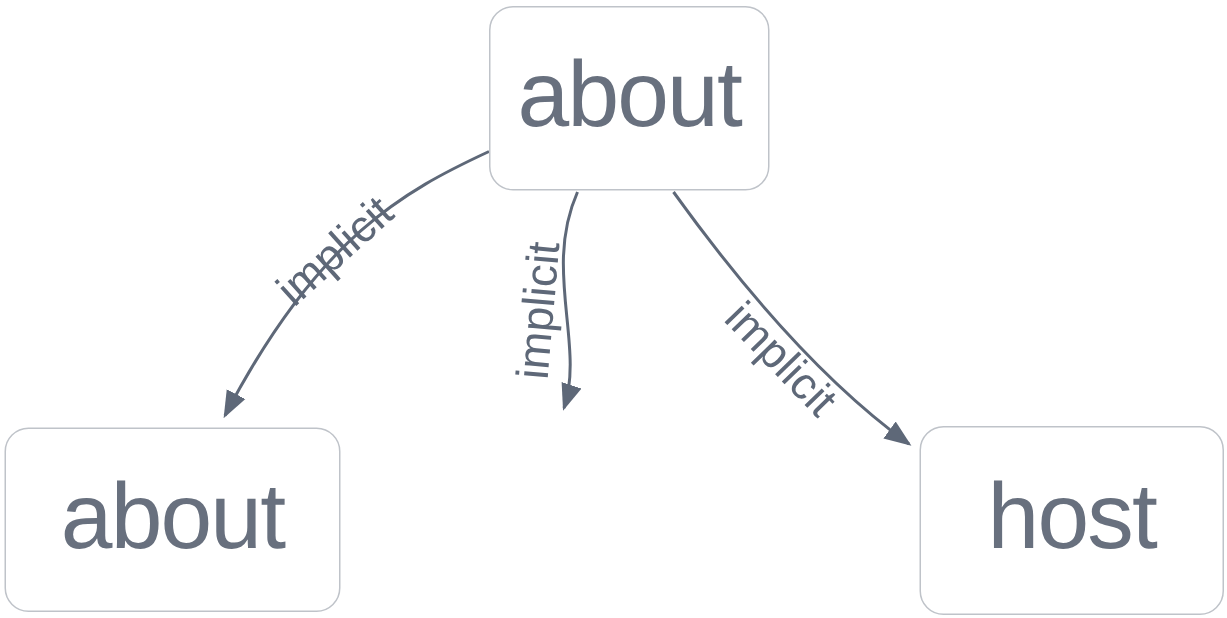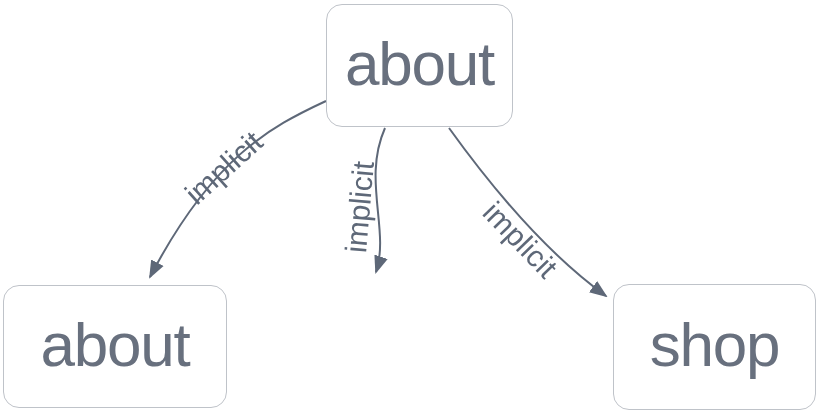--- a/index.html
+++ b/index.html
@@ -86,20 +86,20 @@
   <div class="node node-host">
     <span class="node-label">about</span>
   </div>
 
   <div class="node node-about">
     <span class="node-label">about</span>
   </div>
 
 
   <div class="node node-shop">
-    <span class="node-label">shop</span>
+    <span class="node-label">host</span>
   </div>
 
   <div class="edge-label edge-label-1">implicit</div>
   <div class="edge-label edge-label-2">implicit</div>
   <div class="edge-label edge-label-3">implicit</div>
 
 </div>
 
 </body></html>

